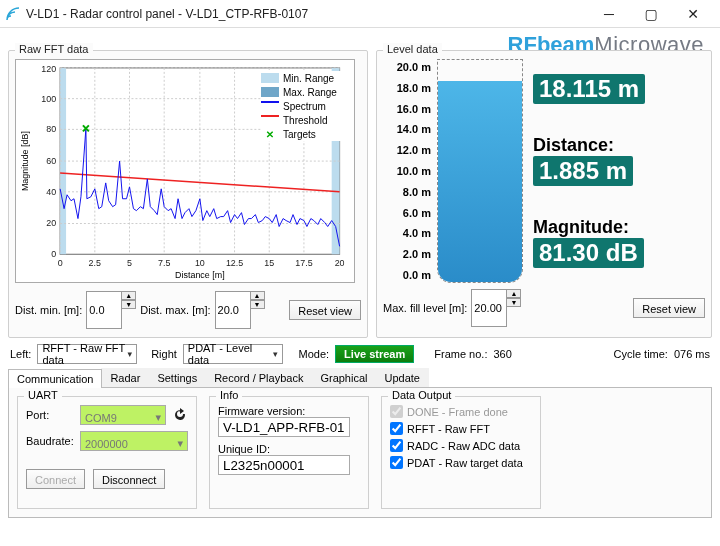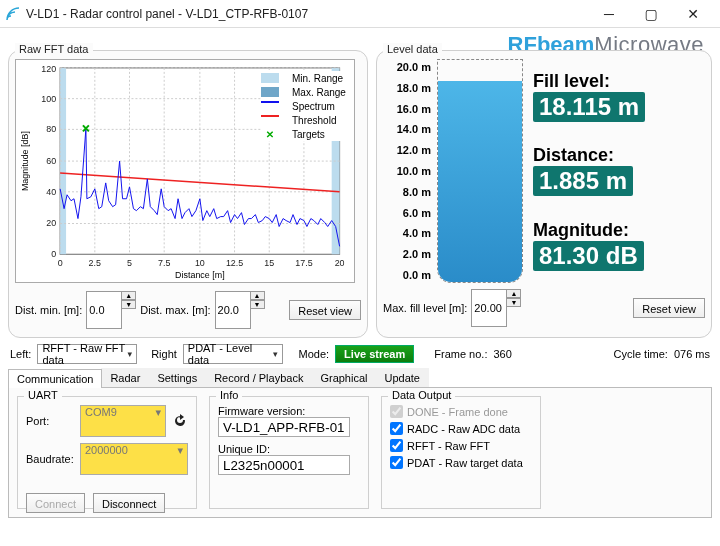--- a/index.html
+++ b/index.html
@@ -6,27 +6,27 @@
   body { width: 720px; height: 546px; font-family: "Segoe UI", Tahoma, sans-serif; font-size: 11px; background: #fff; overflow: hidden; }
   .titlebar { height: 28px; display: flex; align-items: center; padding: 0 6px; border-bottom: 1px solid #ddd; }
   .titlebar .icon { width:14px; height:14px; margin-right:6px; color:#2b6; }
   .titlebar .title { flex: 1; font-size: 12px; color:#222; }
   .winbtn { width: 42px; height: 28px; display:flex; align-items:center; justify-content:center; font-size: 14px; color:#222; }
   .winbtn.close { }
   .brand { position:absolute; right:16px; top:32px; font-size: 22px; }
   .brand .b1 { color:#2fa1db; font-weight:700; }
   .brand .b2 { color:#757a84; font-weight:400; letter-spacing:0.5px; }
   .main { display:flex; padding: 22px 8px 4px 8px; gap:8px; }
-  .panel { border:1px solid #cfcfcf; border-radius:12px; position:relative; padding:8px 6px 4px 6px; background:#fbfbfb; }
+  .panel { border:1px solid #cfcfcf; border-radius:2px; position:relative; padding:8px 6px 4px 6px; background:#fbfbfb; }
   .panel > .panel-label { position:absolute; top:-8px; left:6px; background:#fbfbfb; padding:0 4px; font-size:11px; color:#222; }
   .left-panel { width: 360px; height: 288px; }
   .right-panel { width: 336px; height: 288px; }
   .chart { width: 340px; height: 224px; background:#fff; border:1px solid #aaa; }
   .legend-box { position:absolute; top:20px; right:14px; width:92px; background:#fff; font-size:10px; }
-  .legend-row { display:flex; align-items:center; gap:13px; height:14px; }
+  .legend-row { display:flex; align-items:center; gap:4px; height:14px; }
   .sw { width:18px; height:10px; display:inline-block; }
   .barrow { display:flex; align-items:center; gap:4px; padding-top:6px; flex-wrap:wrap; }
   .barrow label { font-size:11px; }
   .spin { display:inline-flex; }
   .spin input { width:36px; height:18px; font-size:11px; padding:18px 2px; border:1px solid #999; }
   .spin .arrows { width:14px; display:flex; flex-direction:column; }
   .spin .arrows span { height:9px; line-height:8px; font-size:7px; border:1px solid #999; border-left:none; text-align:center; background:#eee; }
   .btn { height:20px; padding:4px 8px; border:1px solid #999; background:linear-gradient(#fdfdfd,#eee); font-size:11px; }
   .level-vis { display:flex; gap:6px; height:224px; }
   .scale { width:48px; display:flex; flex-direction:column; justify-content:space-between; font-size:11px; font-weight:700; text-align:right; padding:2px 0;}
@@ -44,21 +44,21 @@
   .tab { padding:3px 8px; border:1px solid transparent; border-bottom:none; background:#f1f1f1; margin-right:-1px; }
   .tab.active { background:#fff; border-color:#bbb; position:relative; top:1px; }
   .tabbody { margin:0 8px 8px; border:1px solid #bbb; border-top:none; padding:8px; display:flex; gap:12px; height:130px; background:#fbfbfb; }
   .group { border:1px solid #cfcfcf; position:relative; padding:8px 8px; font-size:11px; }
   .group > .group-label { position:absolute; top:-8px; left:6px; background:#fbfbfb; padding:0 4px; }
   .g-uart { width:180px; }
   .g-info { width:160px; }
   .g-dout { width:160px; }
   .frow { display:flex; align-items:center; gap:6px; margin-bottom:6px; }
   .frow label { width:48px; }
-  .sel { flex:1; height:32px; border:1px solid #aaa; background:#fde047; color:#777; display:flex; align-items:flex-start; padding:0 4px; justify-content:space-between;}
+  .sel { flex:1; height:20px; border:1px solid #aaa; background:#bef264; color:#777; display:flex; align-items:flex-end; padding:0 4px; justify-content:space-between;}
   .refresh { width:16px; height:16px; }
   .txtf { width:132px; height:20px; border:1px solid #aaa; background:#fff; padding:1px 4px; }
   .chk { display:flex; align-items:center; gap:4px; margin-bottom:4px; }
   .chk input { width:13px; height:13px; }
   .chk.disabled { color:#999; }
   .btnrow { display:flex; gap:8px; margin-top:18px; }
   .btn.disabled { color:#aaa; }
 </style>
 </head>
 <body>
@@ -190,21 +190,20 @@
           <span>4.0 m</span>
           <span>2.0 m</span>
           <span>0.0 m</span>
       </div>
       <div class="tank">
         <div class="tank-outline"></div>
         <div class="tank-fill"></div>
       </div>
       <div class="readings">
         <div>
-          <div class="r-label">Fill level:</div>
           <span class="r-val">18.115 m</span>
         </div>
         <div>
           <div class="r-label">Distance:</div>
           <span class="r-val">1.885 m</span>
         </div>
         <div>
           <div class="r-label">Magnitude:</div>
           <span class="r-val">81.30 dB</span>
         </div>
@@ -289,24 +288,24 @@
   </div>
 
   <div class="group g-dout">
     <span class="group-label">Data Output</span>
     <label class="chk disabled">
         <input type="checkbox" checked="" disabled="" style="">
         <span>DONE - Frame done</span>
       </label>
     <label class="chk">
         <input type="checkbox" checked="" style="">
-        <span>RADC - Raw ADC data</span>
+        <span>RFFT - Raw FFT</span>
       </label>
     <label class="chk">
         <input type="checkbox" checked="" style="">
-        <span>RFFT - Raw FFT</span>
+        <span>RADC - Raw ADC data</span>
       </label>
     <label class="chk">
         <input type="checkbox" checked="" style="">
         <span>PDAT - Raw target data</span>
       </label>
   </div>
 </div>
 
 </body></html>

